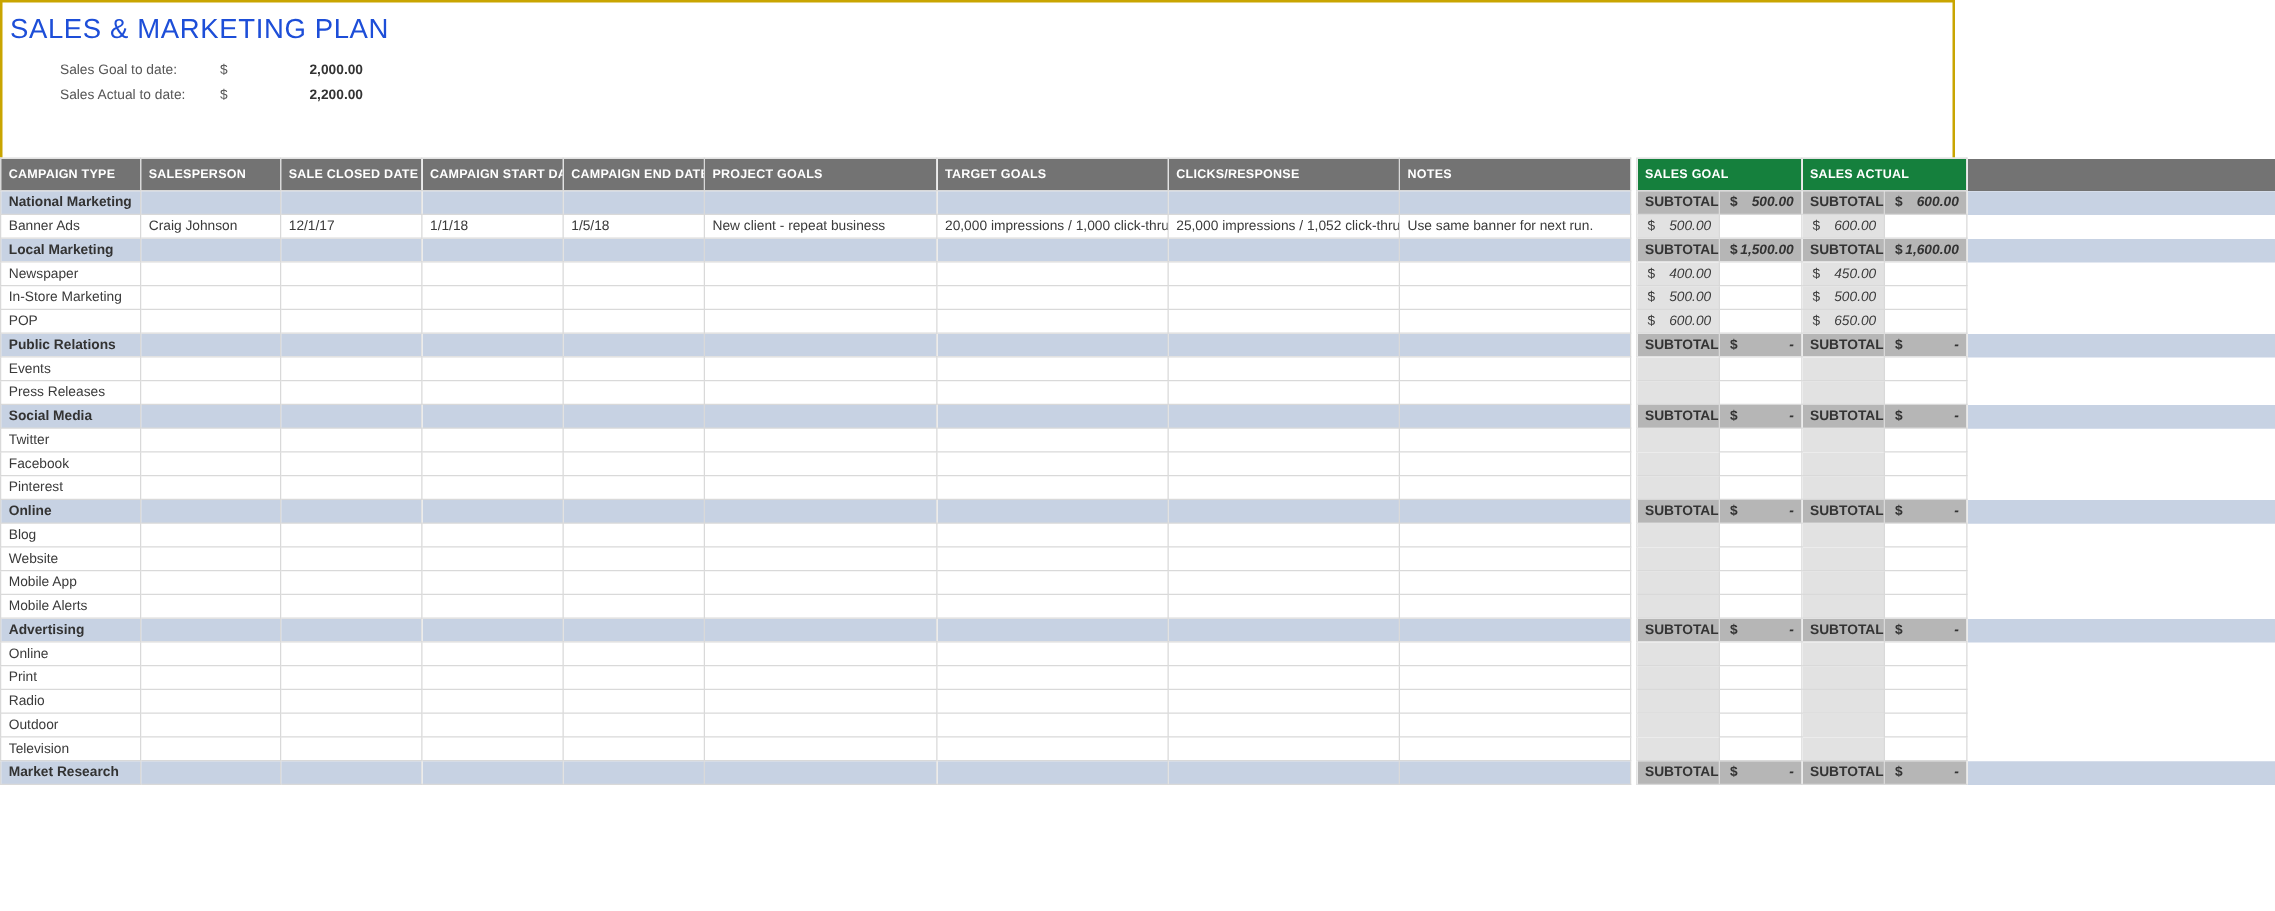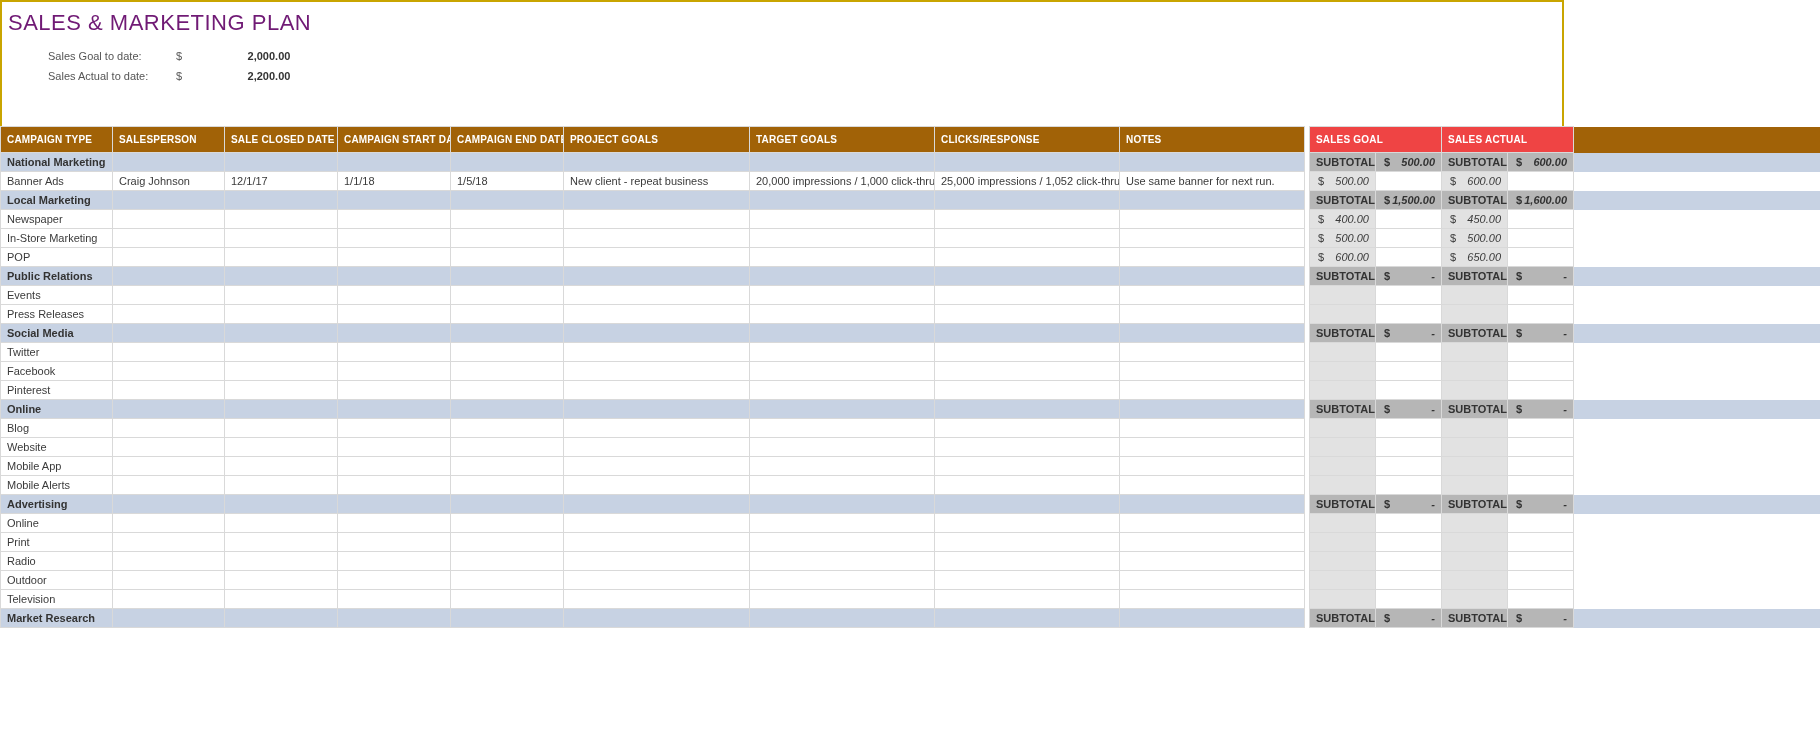--- a/index.html
+++ b/index.html
@@ -13,39 +13,39 @@
   .frame {
     border: 2px solid #c9a500;
     border-bottom: none;
     width: 1564px;
   }
   .title {
     padding: 8px 6px 12px 6px;
     font-size: 22px;
     font-weight: 500;
     letter-spacing: 0.5px;
-    color: #701a75;
+    color: #1d4ed8;
   }
   .kv { padding: 2px 6px 6px 6px; display: flex; gap: 18px; }
   .kv .lab { width: 110px; color: #555; font-size: 11px; margin-left: 40px; }
   .kv .cur { width: 40px; color: #555; }
   .kv .val { width: 70px; text-align: center; font-weight: 700; color: #333; }
   .spacer { height: 38px; }
   table { border-collapse: collapse; width: 1820px; table-layout: fixed; }
   td, th { border: 1px solid #d9d9d9; padding: 3px 6px; height: 19px; vertical-align: middle; overflow: hidden; white-space: nowrap; }
   thead th {
-    background: #a16207;
+    background: #737373;
     color: #fff;
     font-size: 10px;
     font-weight: 700;
     text-align: left;
     height: 26px;
     letter-spacing: 0.2px;
   }
-  thead th.sales { background: #ef4444; }
+  thead th.sales { background: #15803d; }
   .cat td { background: #c7d2e3; font-weight: 700; color: #333; }
   .sub-cell { background: #b6b6b6 !important; font-weight: 700; text-align: left; }
   .sub-val { background: #b6b6b6 !important; font-weight: 700; }
   .money { display: flex; justify-content: space-between; }
   .money .s { padding-left: 2px; }
   .money .v { text-align: left; font-style: italic; }
   .val-cell { background: #e2e2e2; }
   col.c-type   { width: 112px; }
   col.c-sales  { width: 112px; }
   col.c-closed { width: 113px; }

